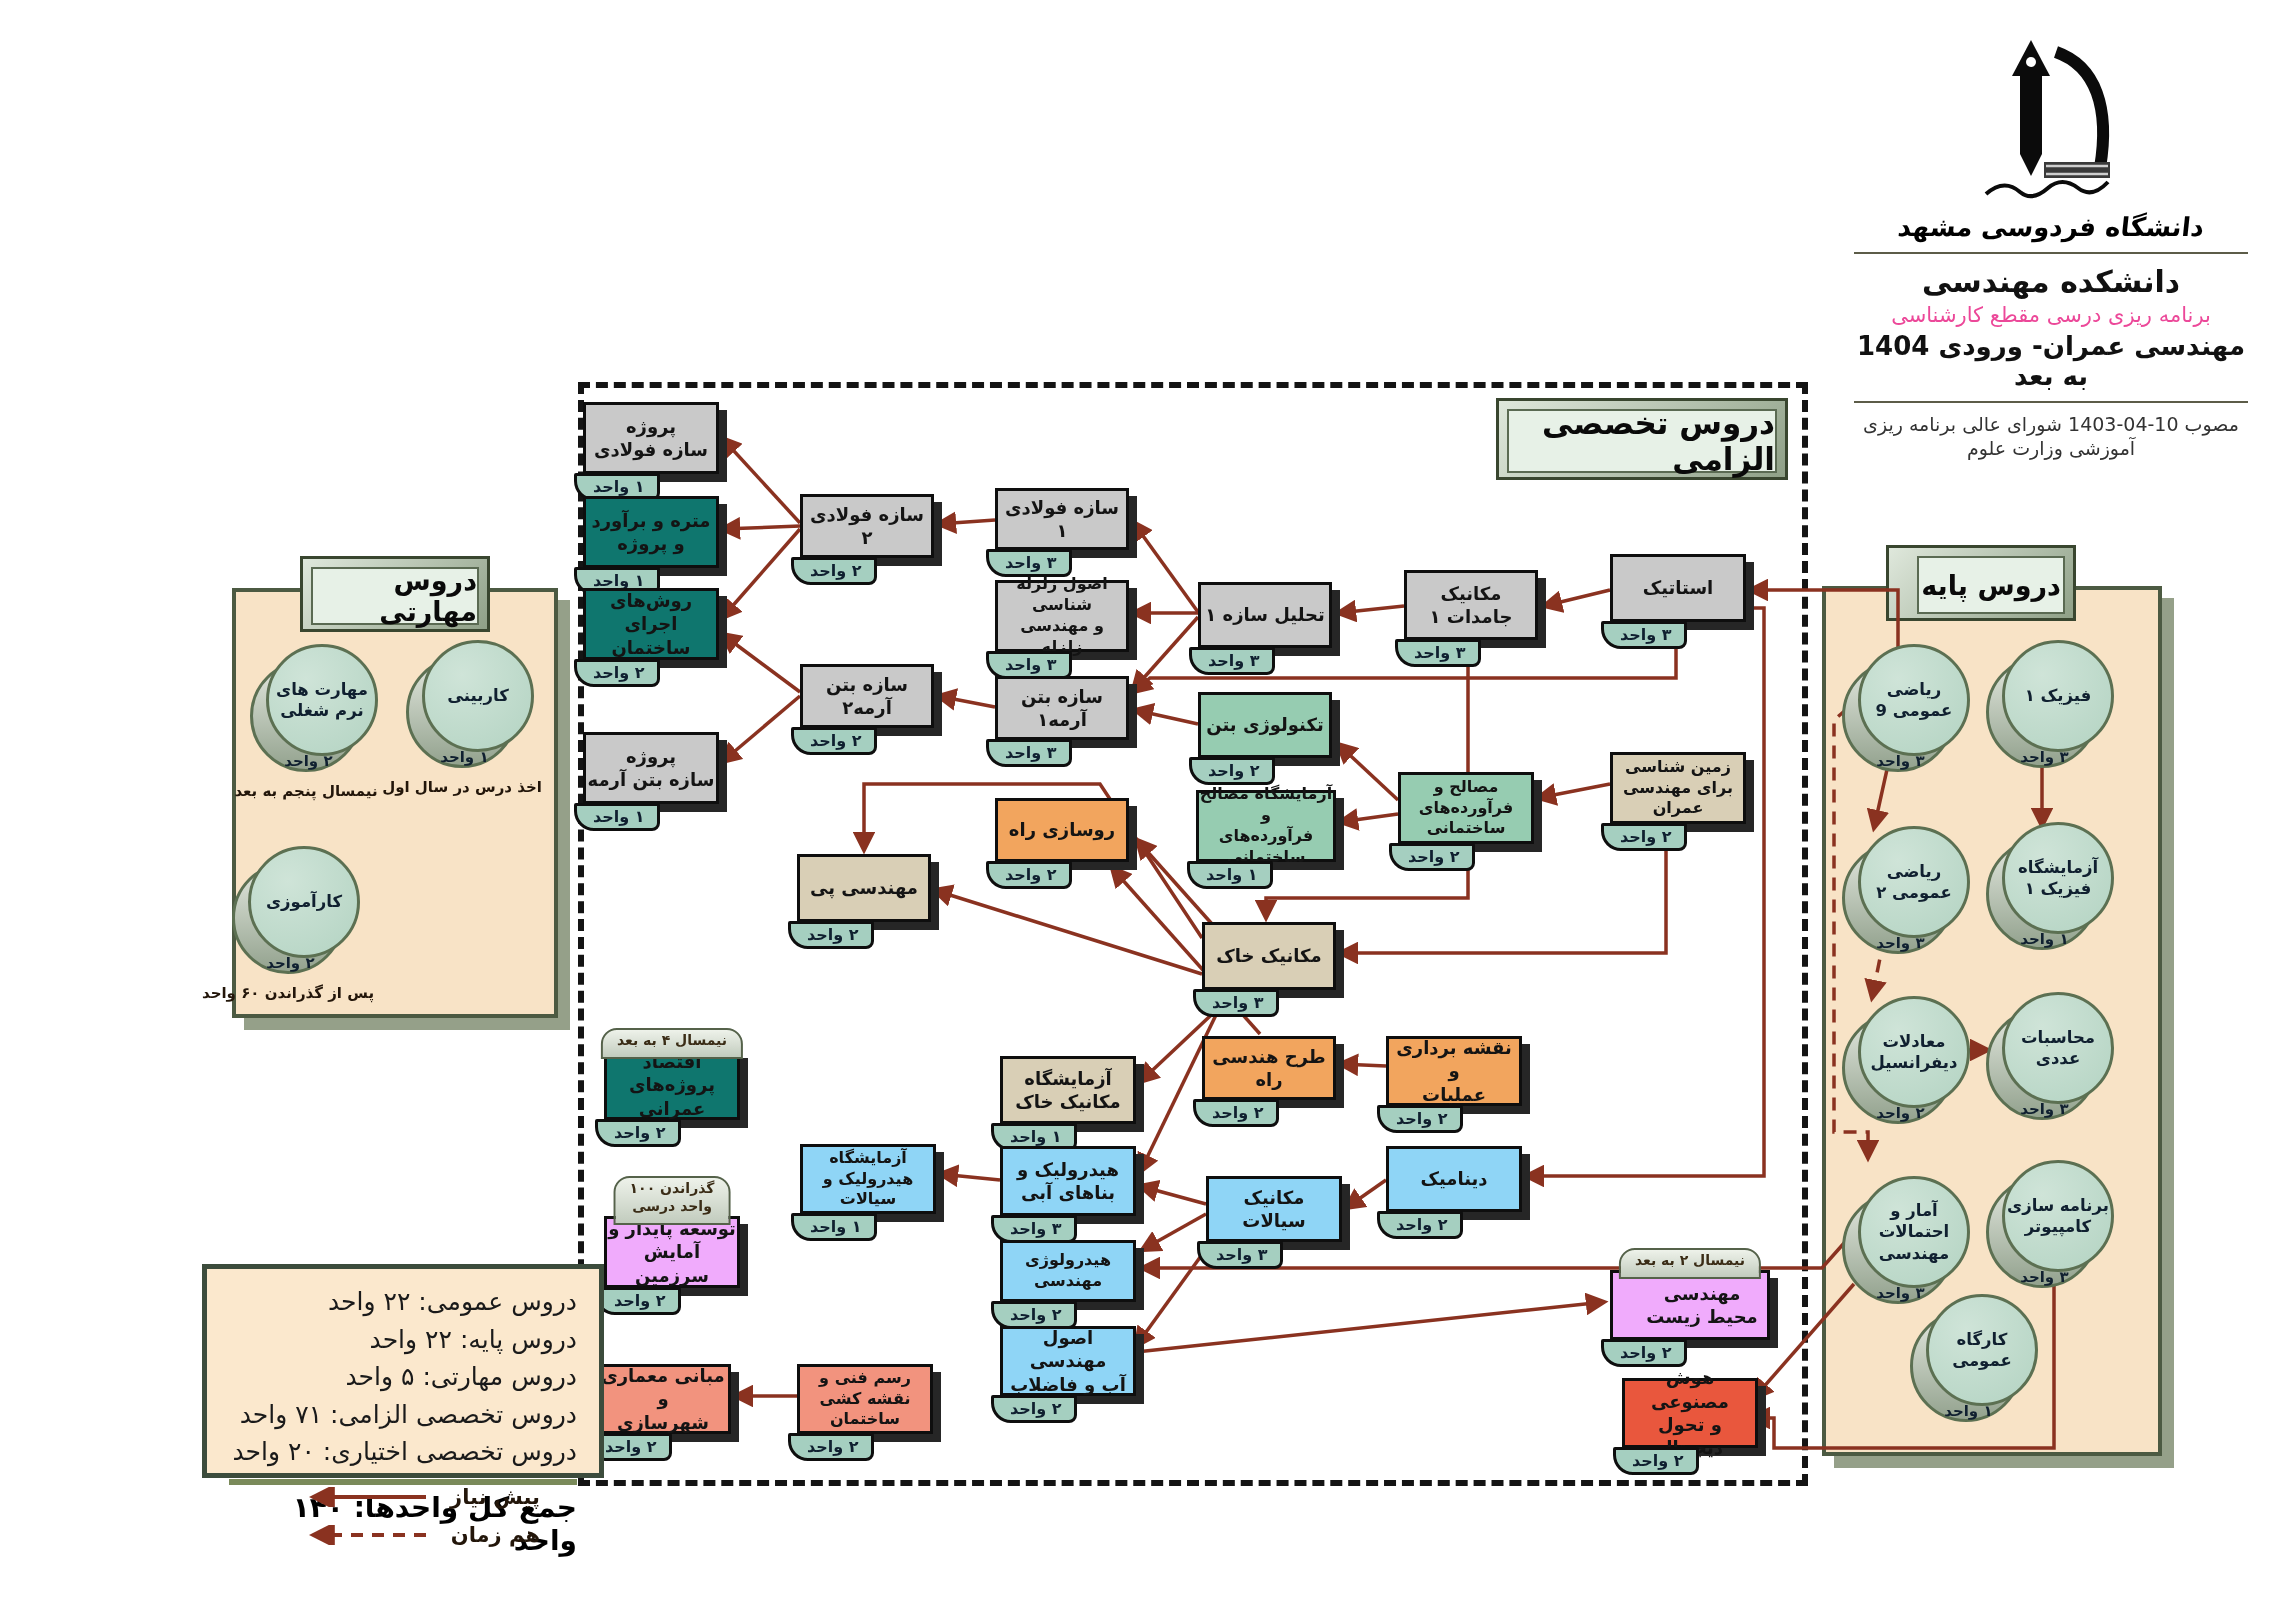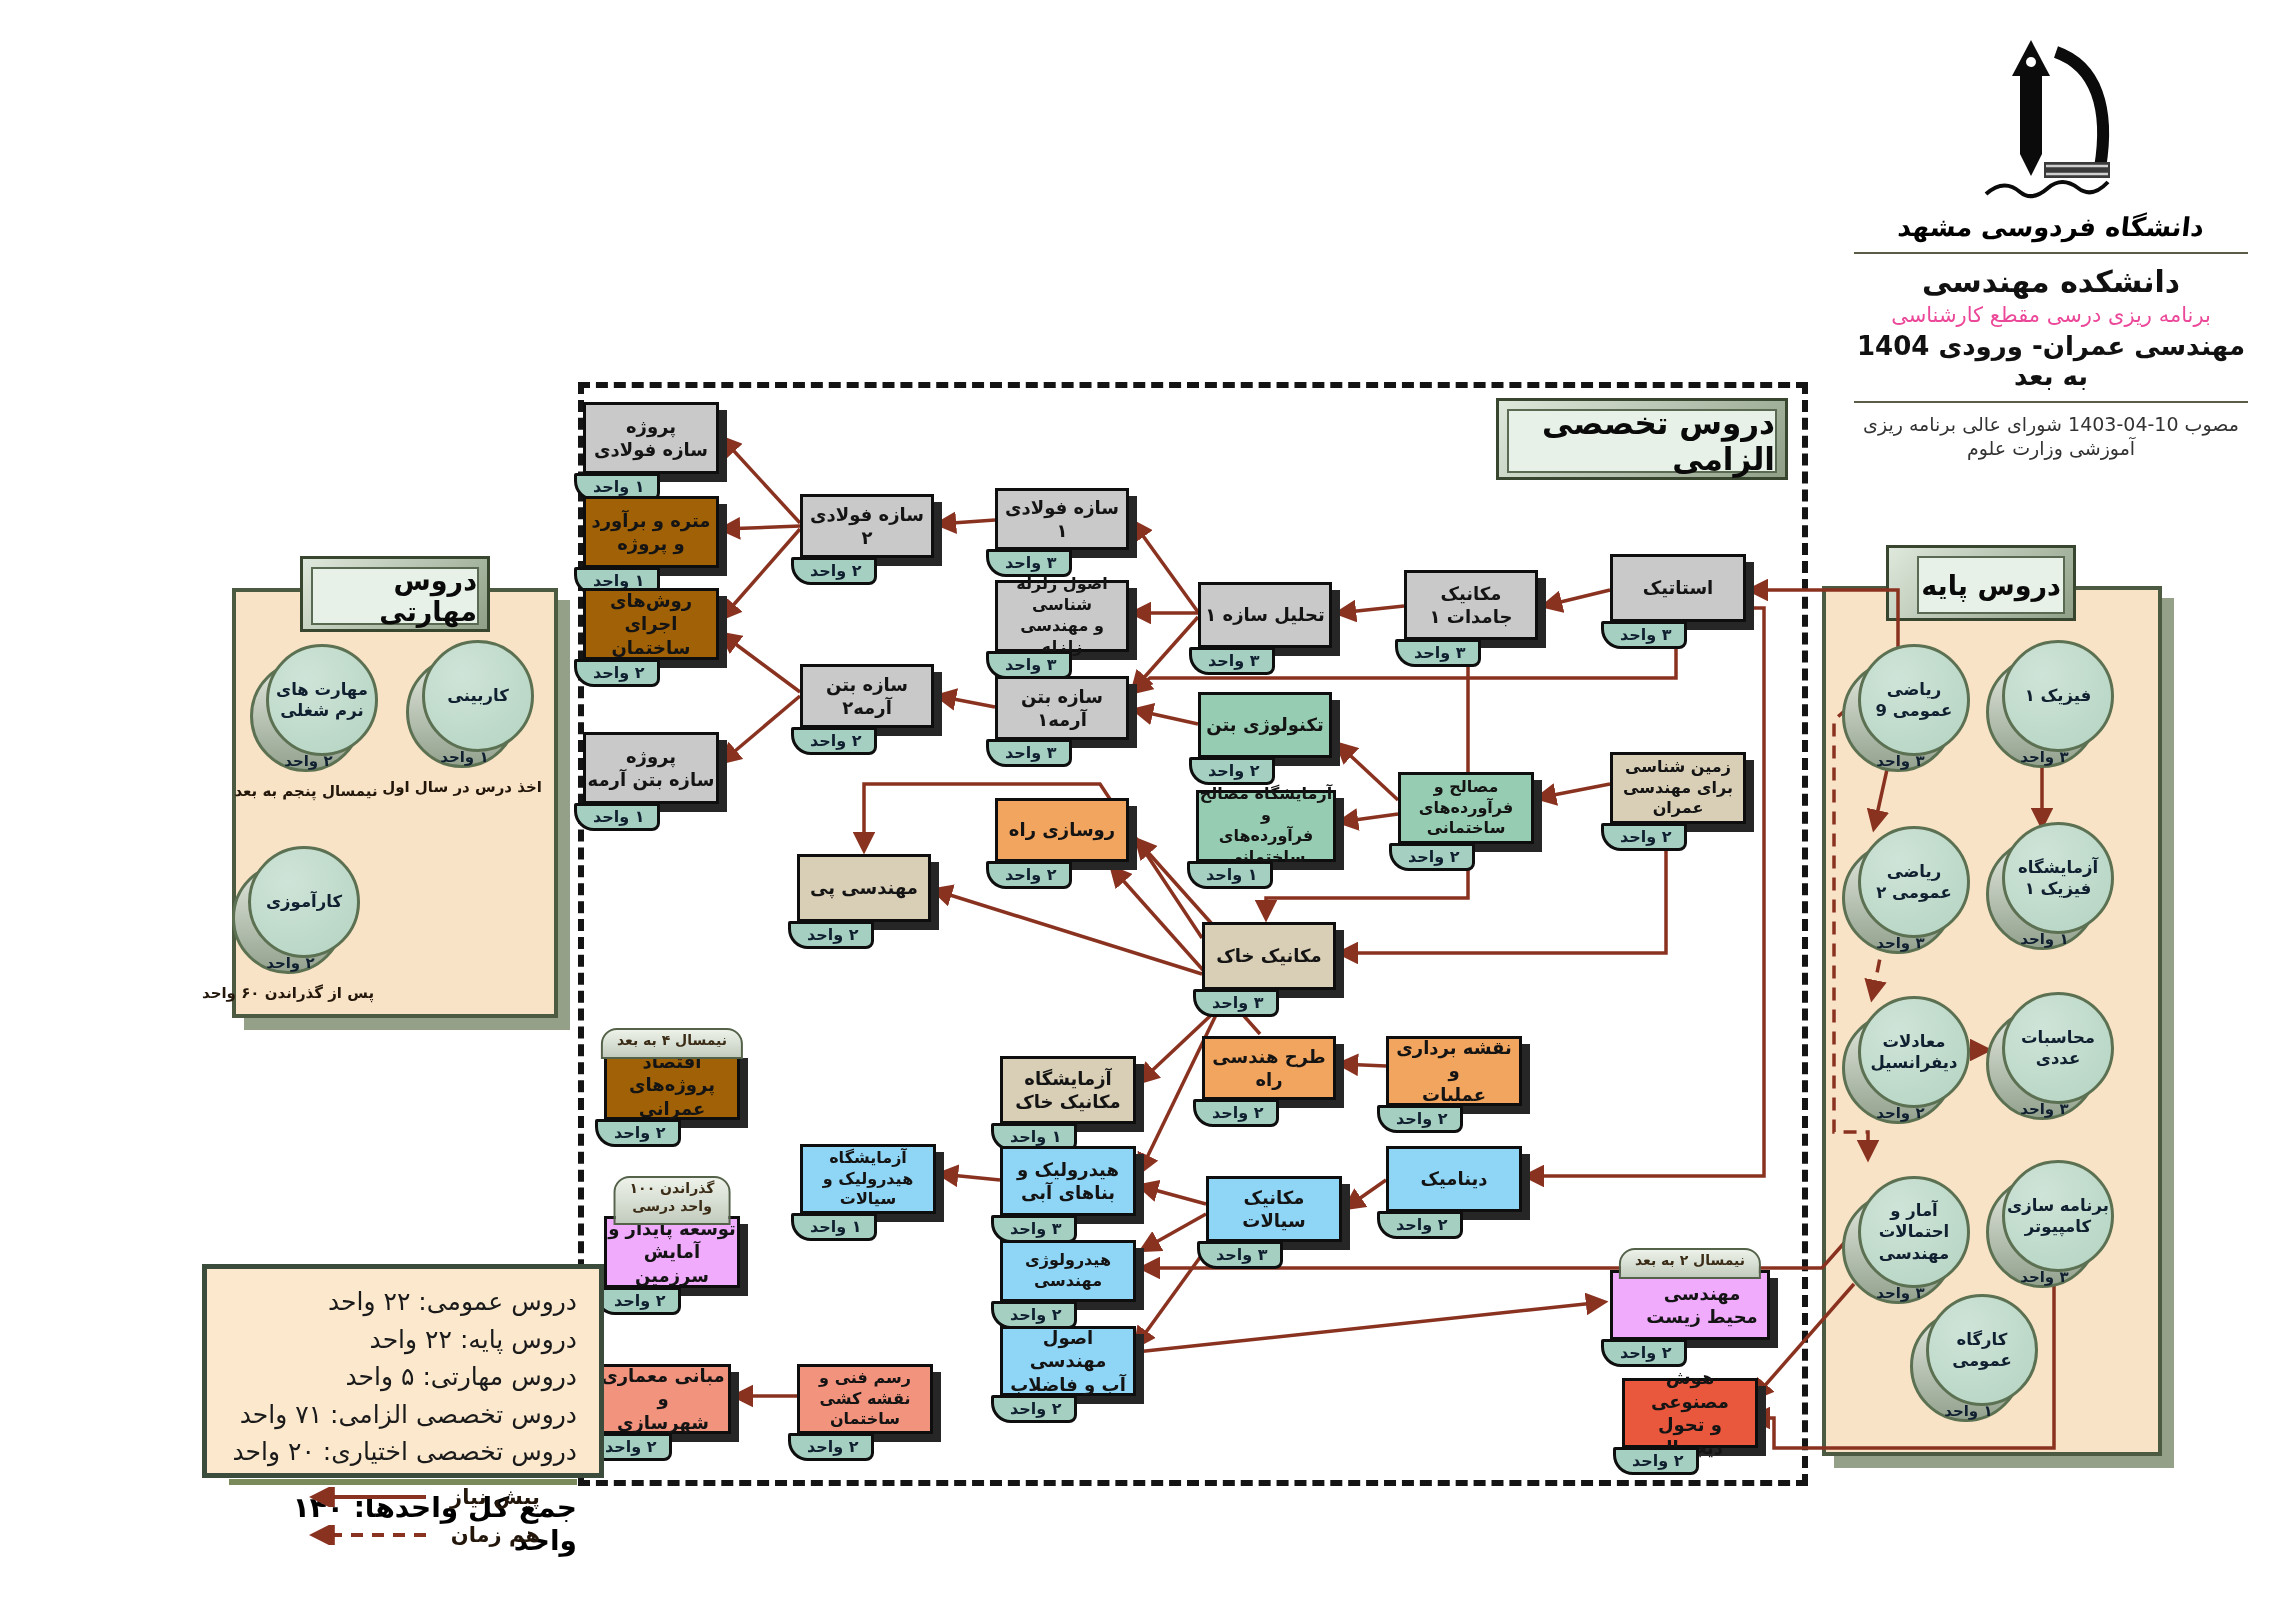--- a/index.html
+++ b/index.html
@@ -3,21 +3,21 @@
 <meta charset="utf-8">
 <style>
   html,body{margin:0;padding:0;background:#fff;}
   #app{position:relative;width:2272px;height:1604px;background:#fff;overflow:hidden;
        font-family:"DejaVu Sans","Liberation Sans",sans-serif;}
   
   .course{position:absolute;border:3px solid #0e0e0e;box-shadow:8px 8px 0 0 #262626;
           display:flex;align-items:center;justify-content:center;z-index:30;}
   .course .lbl{direction:rtl;text-align:center;font-size:18px;font-weight:700;color:#141414;line-height:1.3;width:100%;}
   .course .lbl.small{font-size:16px;}
-  .gray{background:#c9c9c9;} .cream{background:#a16207;} .green{background:#96ccb1;}
+  .gray{background:#c9c9c9;} .cream{background:#0f766e;} .green{background:#96ccb1;}
   .tan{background:#d9cfb6;} .orange{background:#f2a55e;} .blue{background:#8fd5f6;}
   .olive{background:#f0abfc;} .salmon{background:#f2937e;} .red{background:#e9573d;margin-left:12px;}
   .unit{position:absolute;left:-12px;bottom:-30px;background:#a5cfc0;border:3px solid #0e0e0e;
         border-radius:2px 2px 8px 20px;padding:1px 12px 2px 16px;font-size:16px;font-weight:700;
         color:#102030;direction:rtl;white-space:nowrap;z-index:31;}
   .tag{position:absolute;left:50%;transform:translateX(-50%);bottom:calc(100% - 6px);
        background:linear-gradient(#eef2ea,#c2ccbe);border:2.5px solid #55624a;border-radius:16px 16px 0 0;
        padding:2px 14px 8px 14px;font-size:14px;font-weight:700;color:#3a2c16;direction:rtl;
        text-align:center;line-height:1.25;white-space:nowrap;z-index:29;}
   

